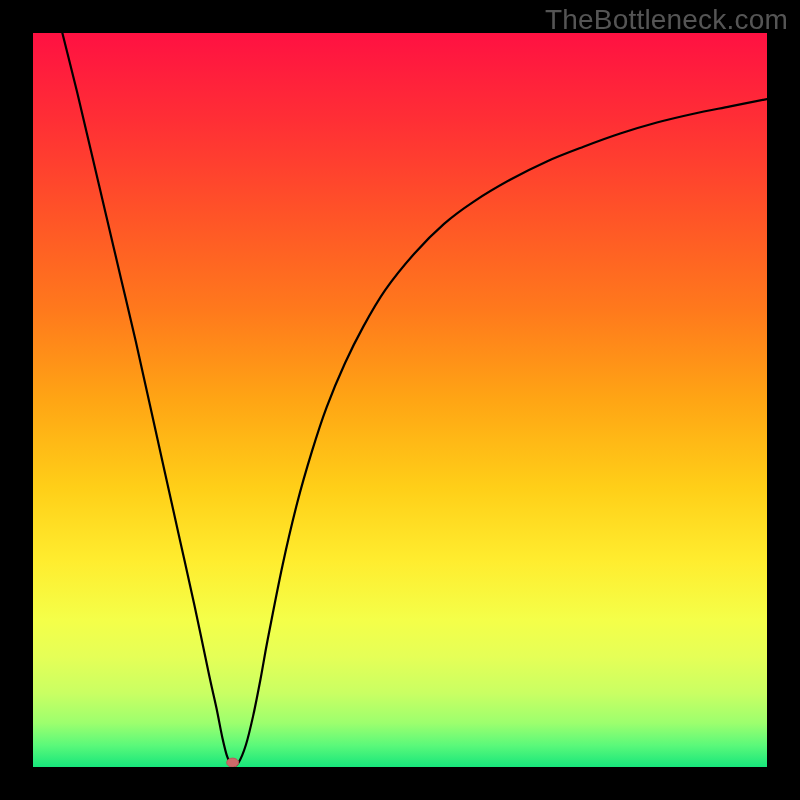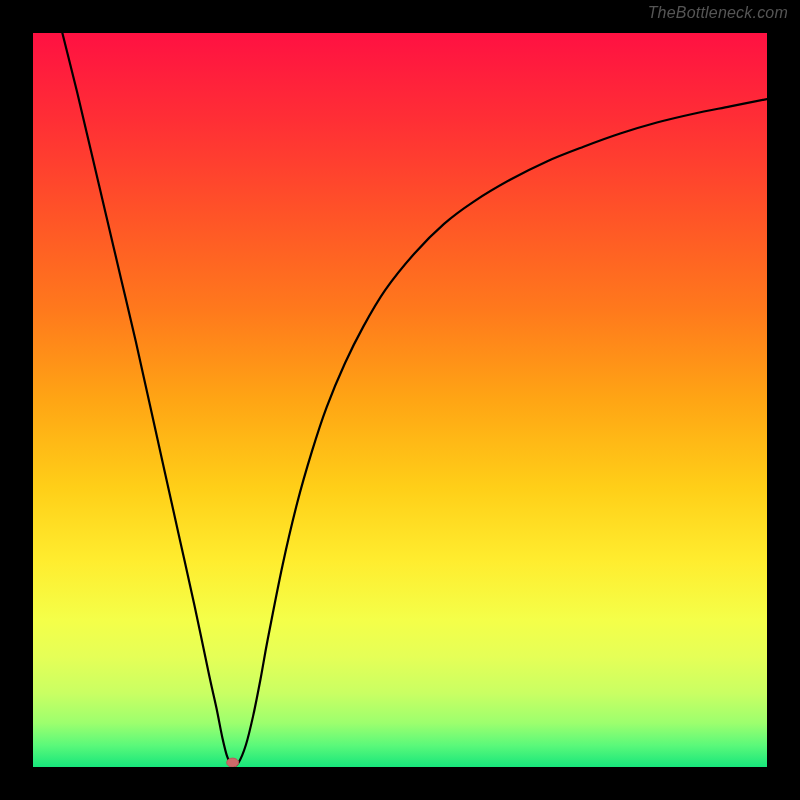--- a/index.html
+++ b/index.html
@@ -15,25 +15,24 @@
     position: relative;
     width: 800px;
     height: 800px;
     background: #000;
   }
   .watermark {
     position: absolute;
     top: 4px;
     right: 12px;
     color: #555;
-    font-size: 16px;
+    font-size: 28px;
     font-weight: 500;
     letter-spacing: 0.2px;
     z-index: 5;
-    font-style: italic;
   }
   .plot-area {
     position: absolute;
     left: 33px;
     top: 33px;
     width: 734px;
     height: 734px;
     overflow: hidden;
   }
   .plot-area svg {

